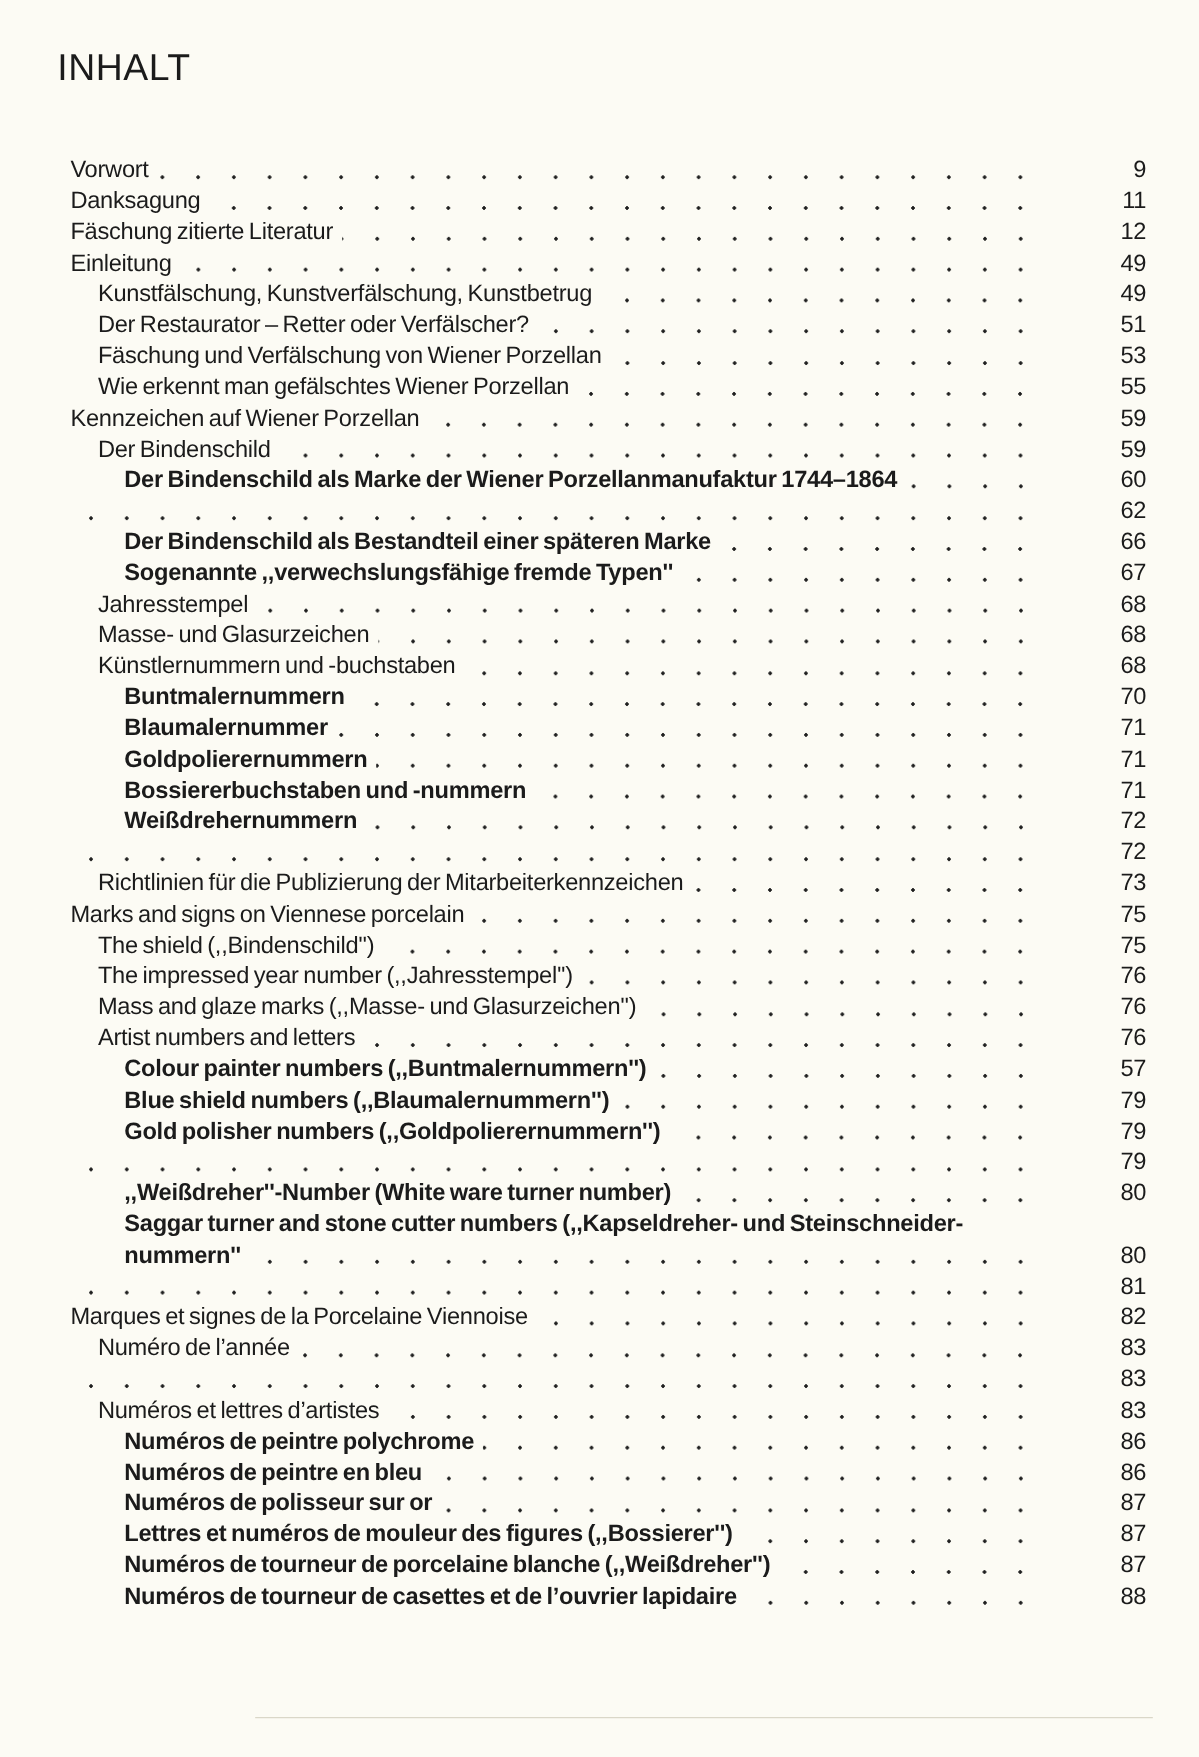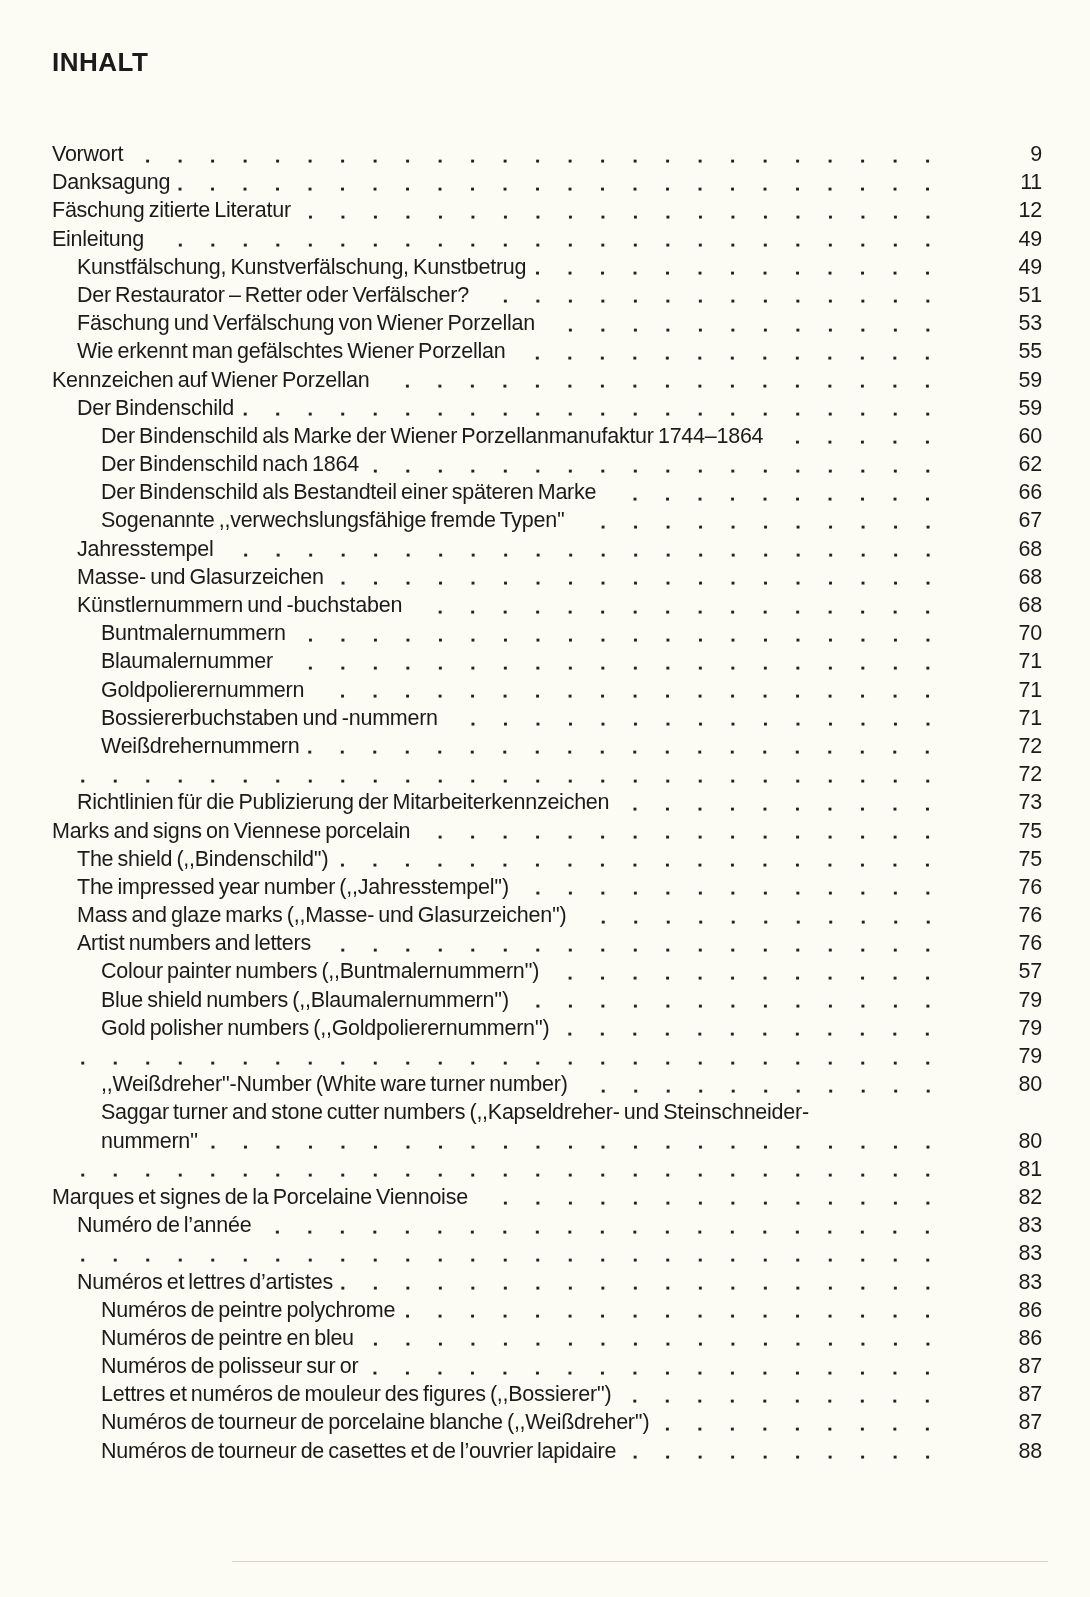--- a/index.html
+++ b/index.html
@@ -17,42 +17,43 @@
     -webkit-font-smoothing: antialiased;
   }
   .page {
     position: absolute;
     left: 52px;
     right: 48px;
     top: 0;
   }
   .page-title {
     margin: 44px 0 0 0;
-    font-size: 26px;
+    font-size: 34px;
     line-height: 36px;
-    font-weight: 700;
+    font-weight: 400;
     letter-spacing: 0.5px;
     word-spacing: -1px;
   }
   .toc {
     margin-top: 60px;
   }
   .toc-row {
     display: flex;
     height: 28.2px;
     line-height: 28.2px;
     font-size: 21.5px;
     letter-spacing: -0.25px;
     word-spacing: -1.5px;
     white-space: nowrap;
   }
   .toc-row.indent-1 .toc-label { padding-left: 25px; }
-  .toc-row.indent-2 .toc-label { padding-left: 49px; }
+  .toc-row.indent-2 .toc-label { padding-left: 49px; font-weight: bold; }
   .toc-label {
     flex: 0 0 auto;
+    margin-left: 12px;
   }
   .toc-dots {
     flex: 1 1 auto;
     margin-left: 8px;
     margin-right: 26px;
     background-image: radial-gradient(circle, #1e1e1e 1.35px, rgba(0,0,0,0) 1.8px);
     background-size: 32.5px 28.2px;
     background-repeat: repeat-x;
     background-position: right 2px top 6.5px;
   }
@@ -127,21 +128,20 @@
         <span class="toc-label">Der Bindenschild</span>
         <span class="toc-dots"></span>
         <span class="toc-page">59</span>
       </div>
       <div class="toc-row indent-2">
         <span class="toc-label">Der Bindenschild als Marke der Wiener Porzellanmanufaktur 1744–1864</span>
         <span class="toc-dots"></span>
         <span class="toc-page">60</span>
       </div>
       <div class="toc-row indent-2">
-        <span class="toc-label">Der Bindenschild nach 1864</span>
         <span class="toc-dots"></span>
         <span class="toc-page">62</span>
       </div>
       <div class="toc-row indent-2">
         <span class="toc-label">Der Bindenschild als Bestandteil einer späteren Marke</span>
         <span class="toc-dots"></span>
         <span class="toc-page">66</span>
       </div>
       <div class="toc-row indent-2">
         <span class="toc-label">Sogenannte ,,verwechslungsfähige fremde Typen''</span>

